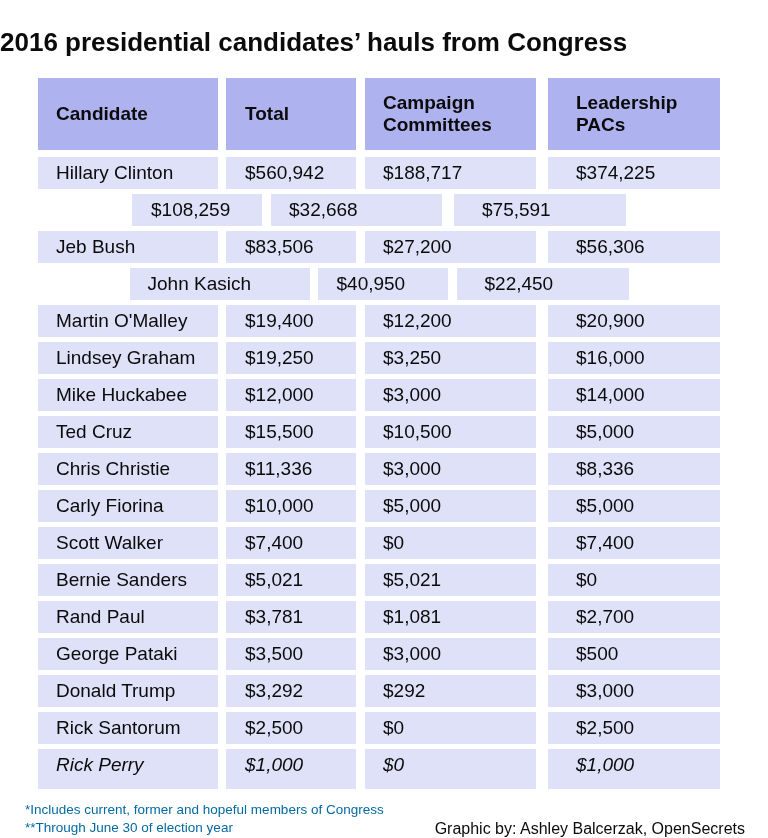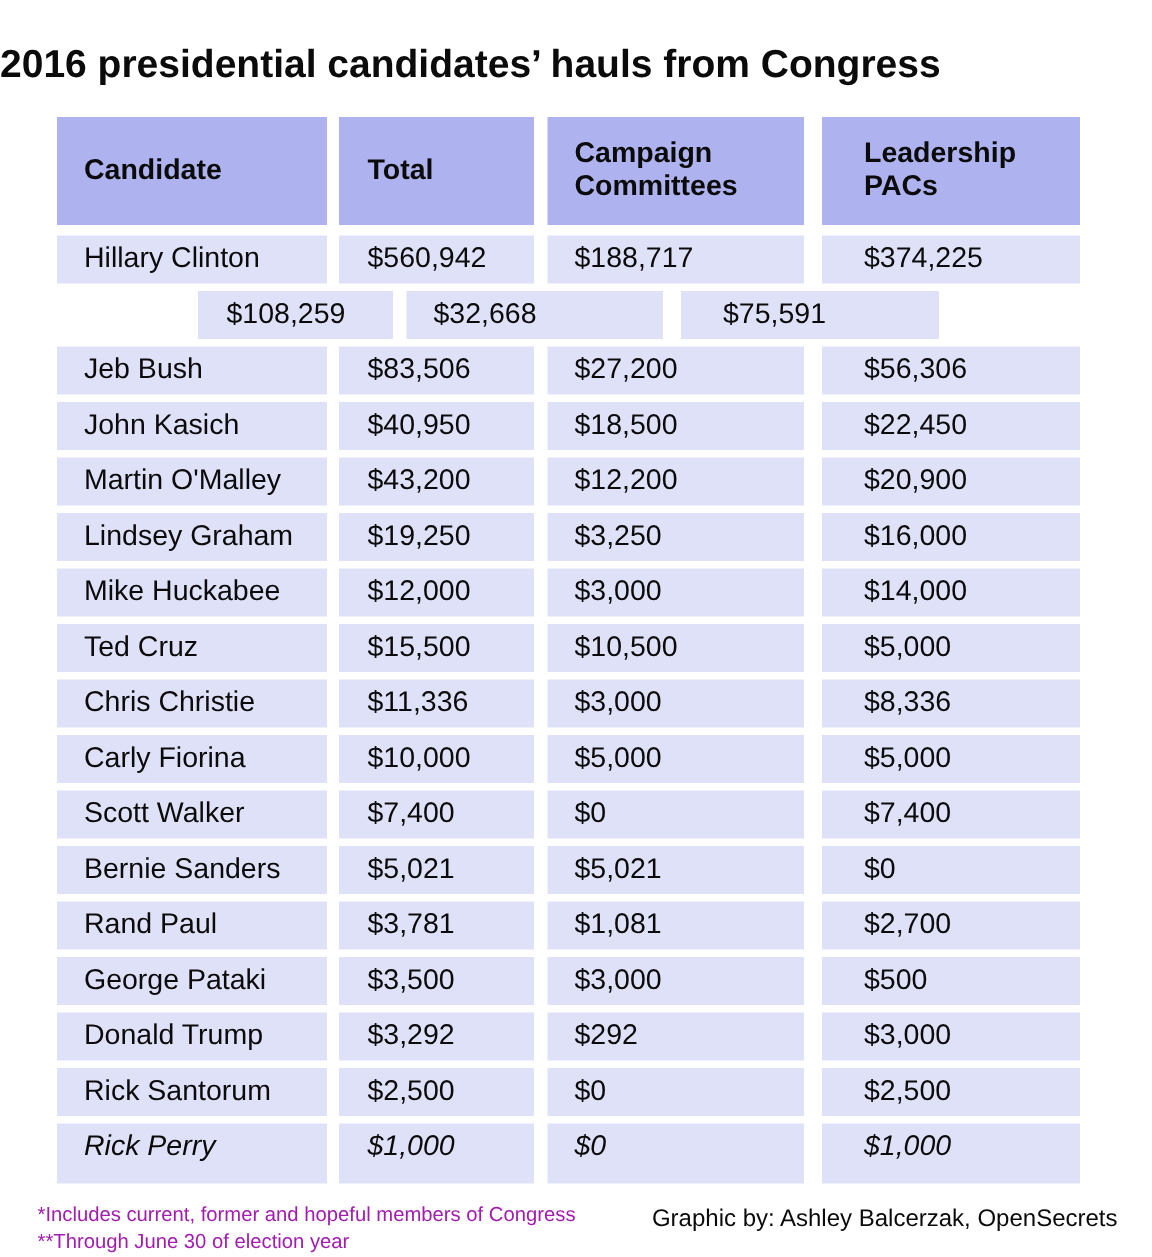--- a/index.html
+++ b/index.html
@@ -42,22 +42,22 @@
   .c1 { width: 130px; margin-right: 9px;  padding-left: 19px; }
   .c2 { width: 171px; margin-right: 12px; padding-left: 18px; padding-right: 6px; }
   .c3 { width: 172px; padding-left: 28px; }
   #table-body .row:last-child .cell { height: 40px; padding-bottom: 8px; font-style: italic; }
   .footer {
     display: flex;
     justify-content: space-between;
     align-items: flex-start;
     margin: 12px 23px 0 25px;
   }
-  .notes { font-size: 13.5px; line-height: 1.32; color: #a21caf; }
-  .credit { font-size: 16px; margin-top: 3px; color: #0b0b0b; }
+  .notes { font-size: 13.5px; line-height: 1.32; color: #0369a1; }
+  .credit { font-size: 16px; margin-top: 19px; color: #0b0b0b; }
 </style>
 </head>
 <body>
 
 <div class="canvas">
 
   <h1 class="title">2016 presidential candidates’ hauls from Congress</h1>
 
   <div class="table">
 
@@ -82,26 +82,25 @@
         </div>
         <div class="row">
           <div class="cell c0">Jeb Bush</div>
           <div class="cell c1">$83,506</div>
           <div class="cell c2">$27,200</div>
           <div class="cell c3">$56,306</div>
         </div>
         <div class="row">
           <div class="cell c0">John Kasich</div>
           <div class="cell c1">$40,950</div>
-          <div class="cell c2">$18,500</div>
           <div class="cell c3">$22,450</div>
         </div>
         <div class="row">
           <div class="cell c0">Martin O'Malley</div>
-          <div class="cell c1">$43,200</div>
+          <div class="cell c1">$19,400</div>
           <div class="cell c2">$12,200</div>
           <div class="cell c3">$20,900</div>
         </div>
         <div class="row">
           <div class="cell c0">Lindsey Graham</div>
           <div class="cell c1">$19,250</div>
           <div class="cell c2">$3,250</div>
           <div class="cell c3">$16,000</div>
         </div>
         <div class="row">

